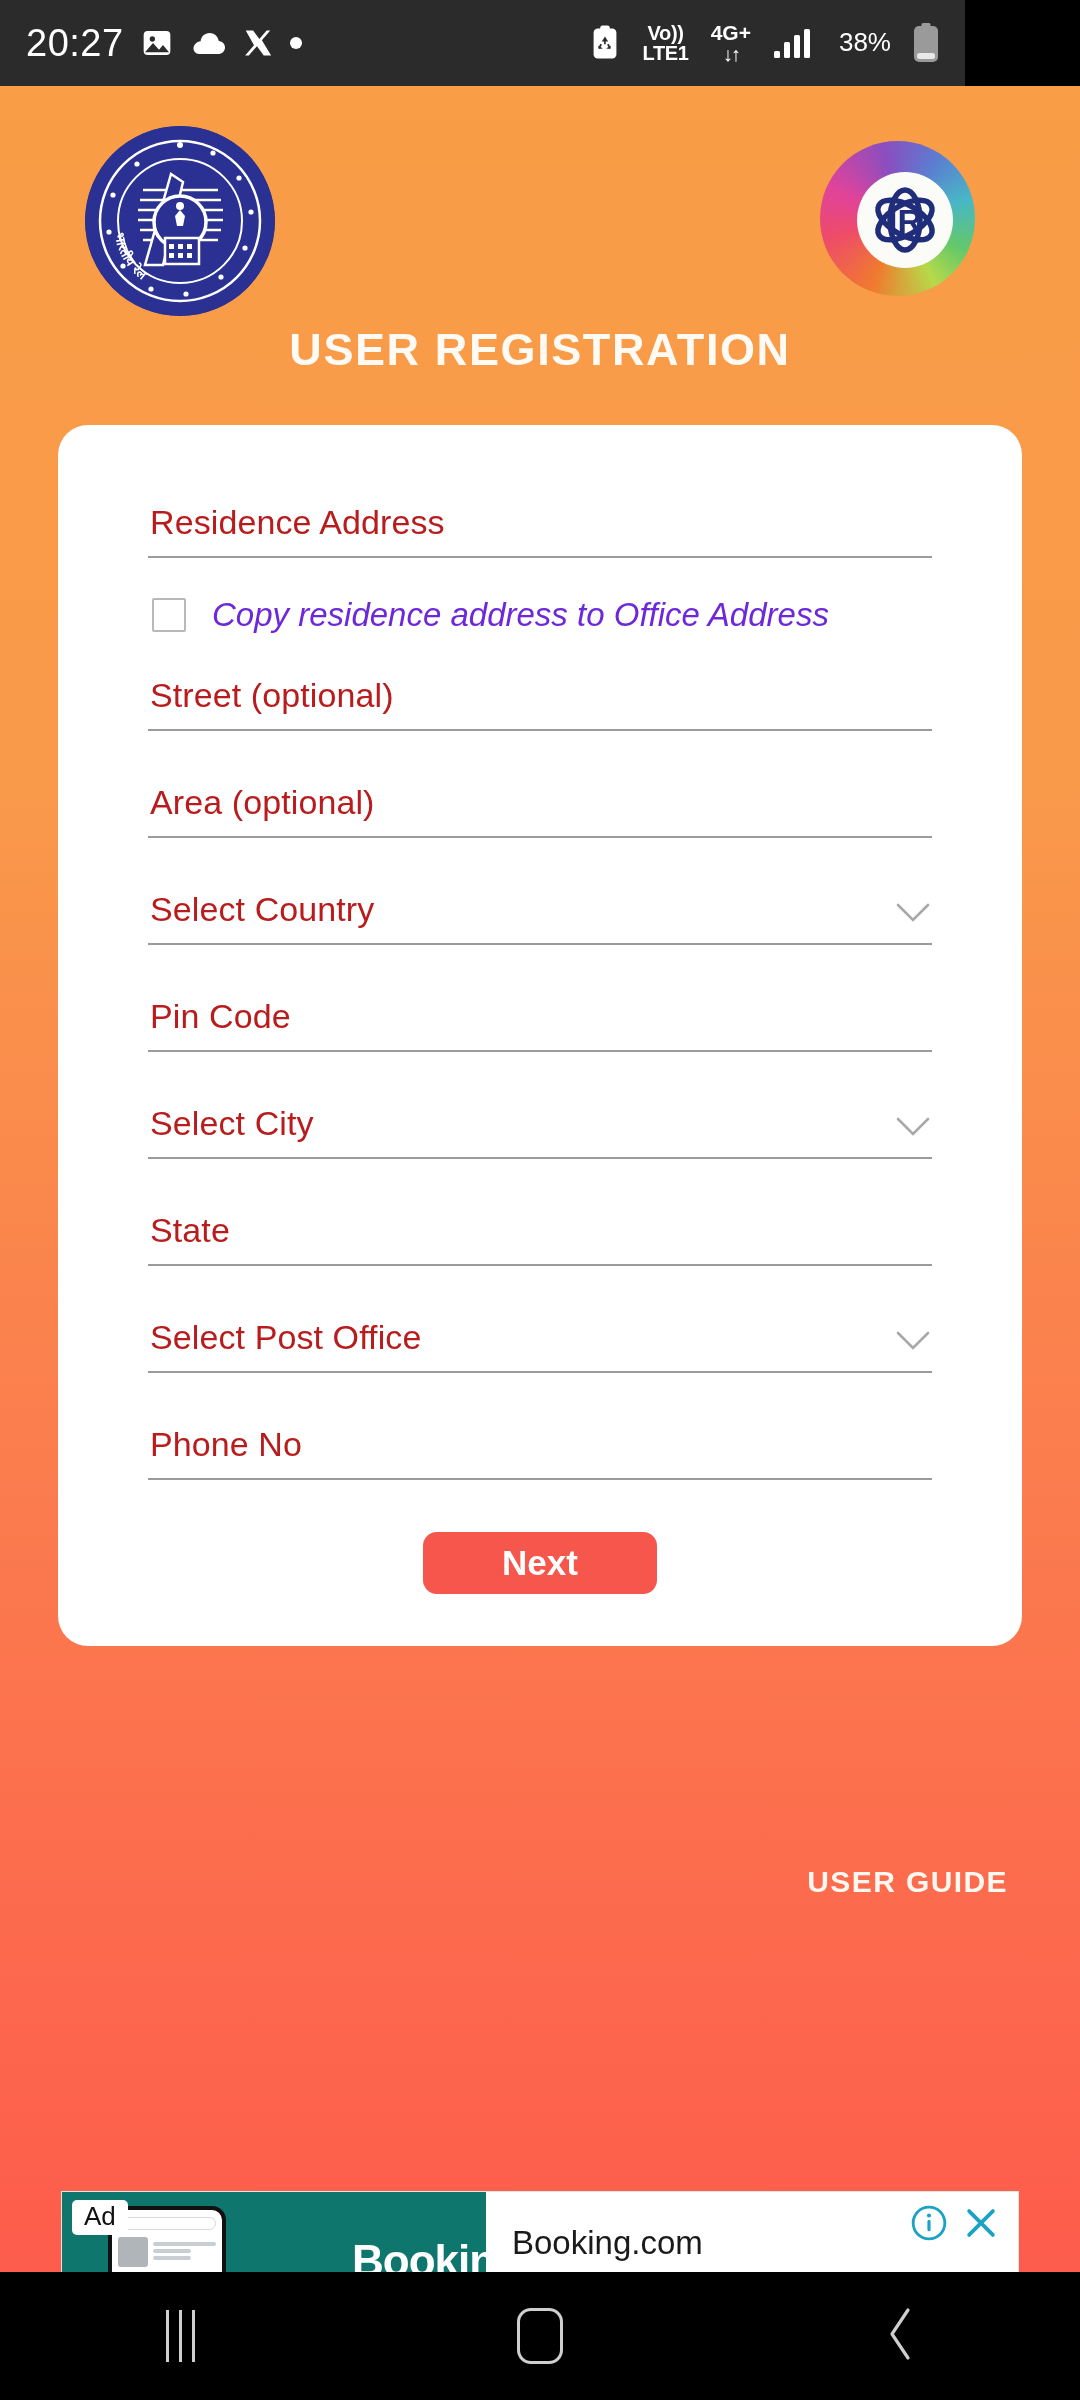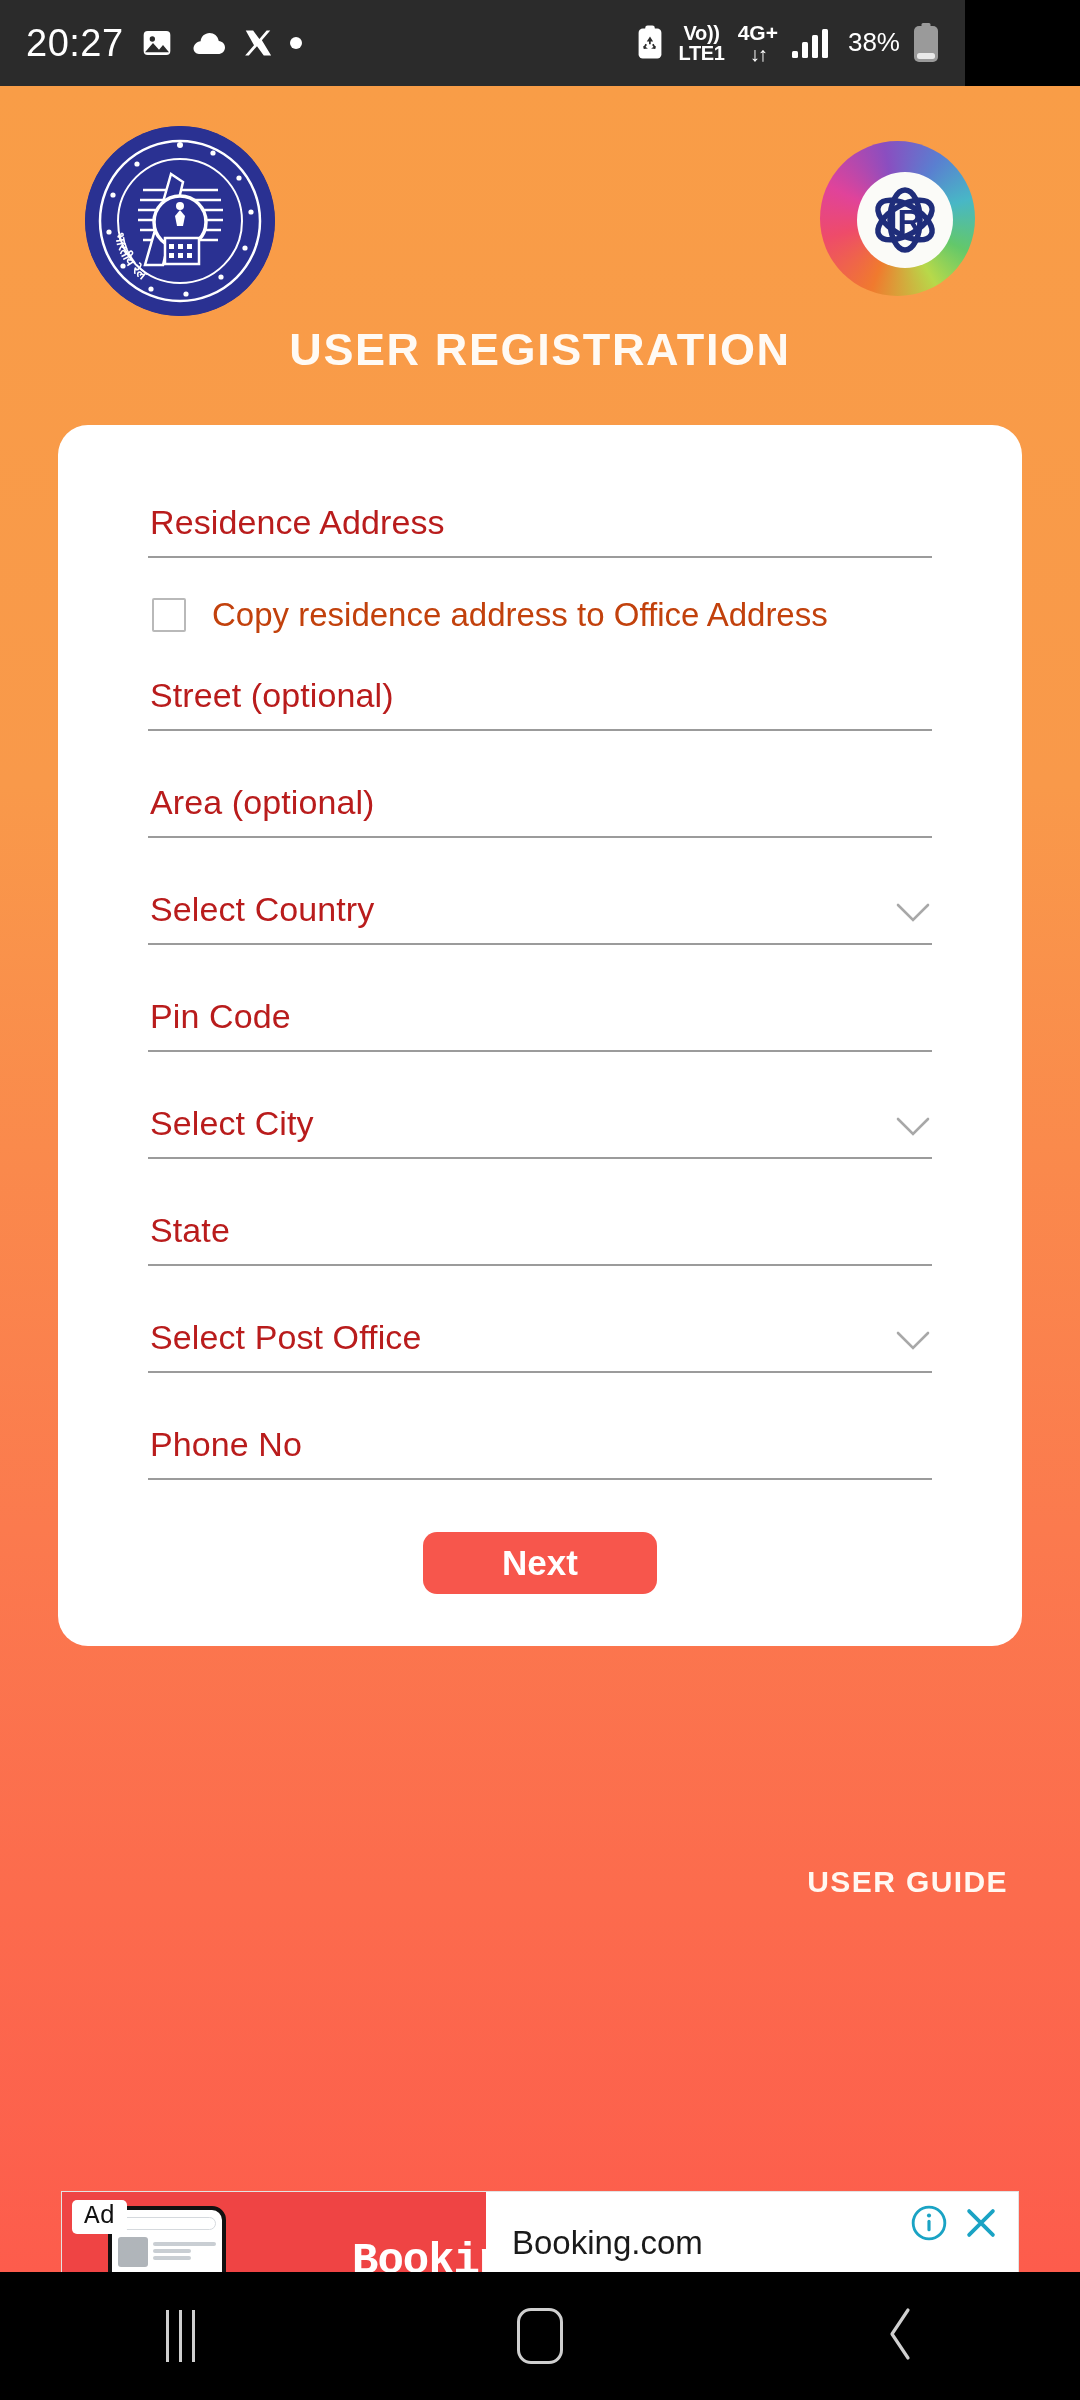--- a/index.html
+++ b/index.html
@@ -12,21 +12,21 @@
   #screen { position:relative; width:1080px; height:2400px; overflow:hidden; background:#000; }
 
   
   #status-bar {
     position:absolute; left:0; top:0; width:965px; height:86px;
     background:#2b2b2b; color:#fff;
     display:flex; align-items:center; justify-content:space-between;
     padding:0 26px;
   }
   .sb-left { display:flex; align-items:center; gap:17px; }
-  .sb-right { display:flex; align-items:center; gap:13px; }
+  .sb-right { display:flex; align-items:center; gap:22px; }
   .sb-time { font-size:38px; font-weight:400; letter-spacing:.5px; }
   .sb-ico { display:flex; align-items:center; justify-content:center; }
   .dot-ico { width:12px; height:12px; border-radius:50%; background:#fff; }
 
   .volte-block {
     display:flex; flex-direction:column; align-items:center; justify-content:center;
     line-height:1.02; font-size:20px; font-weight:700; letter-spacing:-.3px;
   }
   .net-block {
     display:flex; flex-direction:column; align-items:center; justify-content:center;
@@ -102,21 +102,21 @@
   
   #copy-address-row {
     display:flex; align-items:center; gap:26px;
     margin-top:38px; margin-bottom:36px;
     padding-left:4px;
   }
   #copy-address-box {
     width:34px; height:34px; border:2px solid #b9b9b9; background:#fff;
     border-radius:2px; flex:0 0 auto;
   }
-  #copy-address-label { font-size:33px; color:#c2410c; }
+  #copy-address-label { font-size:33px; color:#6d28d9;font-style:italic; }
 
   
   #next-row { display:flex; justify-content:center; margin-top:52px; }
   #next-button {
     background:#f7564c; color:#fff; border:none;
     font-family:"Liberation Sans", sans-serif;
     font-size:35px; font-weight:700;
     padding:0 58px; height:62px; min-width:234px;
     border-radius:14px; cursor:pointer;
     display:flex; align-items:center; justify-content:center;
@@ -128,22 +128,22 @@
   }
 
   
   #ad-banner {
     position:absolute; left:61px; top:2105px; width:958px; height:140px;
     background:#ffffff; display:flex; overflow:hidden;
     border:1px solid #e3e3e3;
   }
   #ad-visual {
     position:relative; width:424px; height:100%;
-    background:#ef4444; flex:0 0 auto; overflow:hidden;
-    display:flex; align-items:center;font-family:Liberation Mono, monospace;
+    background:#0f766e; flex:0 0 auto; overflow:hidden;
+    display:flex; align-items:center;
   }
   #ad-badge {
     position:absolute; left:10px; top:8px;
     background:#fff; color:#111; font-size:26px; font-weight:400;
     padding:1px 12px 3px 12px; border-radius:5px; z-index:3;
   }
   #ad-phone {
     position:absolute; left:46px; top:14px; width:118px; height:132px;
     background:#fff; border:4px solid #111; border-radius:14px;
     overflow:hidden;

